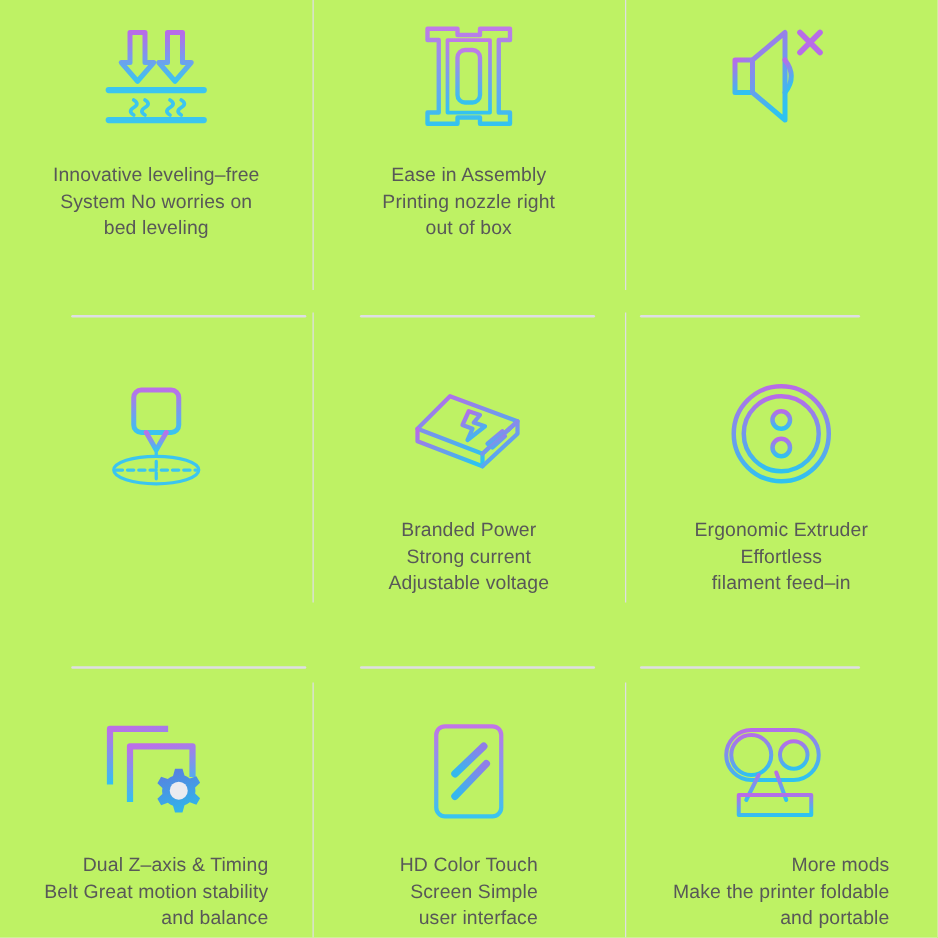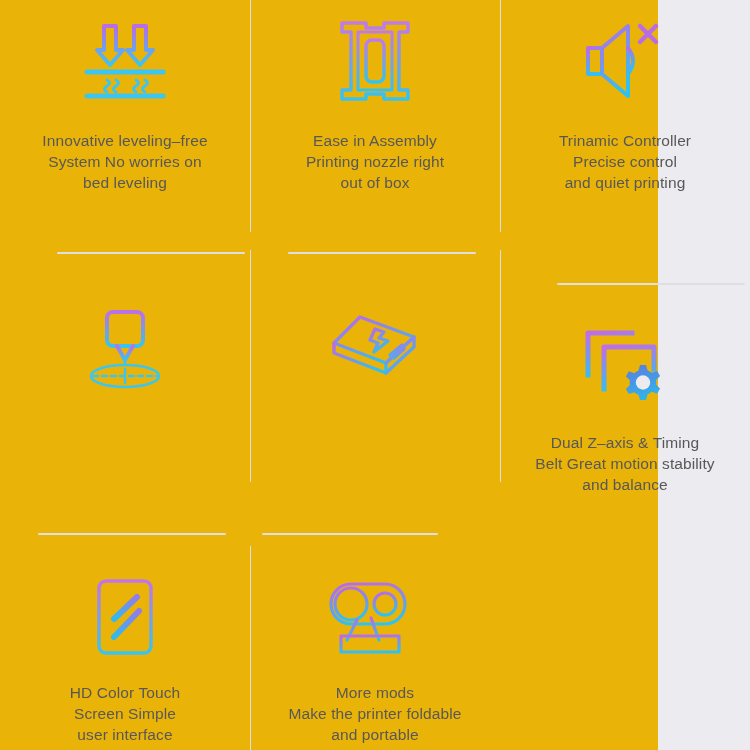--- a/index.html
+++ b/index.html
@@ -9,26 +9,26 @@
   }
   body {
     width: 750px;
     height: 750px;
     background: #ebebf0;
     font-family: "Liberation Sans", sans-serif;
     overflow: hidden;
   }
   .feature-grid {
     position: relative;
-    width: 658px;
+    width: 750px;
     height: 750px;
     display: grid;
     grid-template-columns: 250px 250px 250px;
     grid-template-rows: 250px 250px 250px;
-    background: #eab308;
+    background: #bef264;
   }
   .feature-cell {
     position: relative;
     box-sizing: border-box;
     display: flex;
     flex-direction: column;
     align-items: center;
     justify-content: flex-start;
     padding: 0;
   }
@@ -90,21 +90,21 @@
     text-align: center;
     color: #585858;
     font-size: 15.5px;
     line-height: 21px;
     letter-spacing: 0.1px;
     font-weight: 400;
     white-space: pre-line;
   }
   .row1 .feature-text { margin-top: 14px; }
   .row2 .feature-text { margin-top: 12px; }
-  .row3 .feature-text { margin-top: 10px; }
+  .row3 .feature-text { margin-top: 10px; text-align: right; }
 </style>
 </head>
 <body>
 
 <div class="feature-grid">
 
   <div class="feature-cell row1 vdiv-right">
     <div class="icon-wrap">
       <svg class="feature-icon" width="92" height="86" viewBox="0 0 92 86">
         <defs>
@@ -180,23 +180,20 @@
           <path d="M6 28 h14 v26 H6 z"></path>
           <path d="M20 28 L46 6 v70 L20 54 z"></path>
           <path d="M46 28 q10 13 0 26"></path>
         </g>
         <g stroke="#b86ce8" stroke-width="4.5" stroke-linecap="round">
           <line x1="58" y1="6" x2="74" y2="22"></line>
           <line x1="74" y1="6" x2="58" y2="22"></line>
         </g>
       </svg>
     </div>
-    <p class="feature-text">Trinamic Controller
-Precise control
-and quiet printing</p>
   </div>
 
   <div class="feature-cell row2 vdiv-right hdiv-top">
     <div class="icon-wrap">
       <svg class="feature-icon" width="92" height="86" viewBox="0 0 92 86">
         <defs>
           <linearGradient id="g4" x1="0.5" y1="0" x2="0.5" y2="1">
             <stop offset="0" stop-color="#bb70e8"></stop>
             <stop offset="1" stop-color="#39c4f0"></stop>
           </linearGradient>
@@ -232,22 +229,46 @@
         <g fill="none" stroke="url(#g5)" stroke-width="3.4" stroke-linejoin="round" stroke-linecap="round">
           <path d="M30 6 L84 26 L56 52 L4 32 z"></path>
           <path d="M4 32 v10 L56 62 v-10"></path>
           <path d="M56 52 L84 26 v10 L56 62"></path>
           <path d="M45 18 l9 3 -5 6 9 3 -14 11 4 -9 -8 -3 z"></path>
           <line x1="60" y1="44" x2="72" y2="34"></line>
           <line x1="64" y1="47" x2="74" y2="38"></line>
         </g>
       </svg>
     </div>
-  </div>
-
+    <p class="feature-text">Branded Power
+Strong current
+Adjustable voltage</p>
+  </div>
+
+  <div class="feature-cell row2 hdiv-top hdiv-right">
+    <div class="icon-wrap">
+      <svg class="feature-icon" width="84" height="84" viewBox="0 0 84 84">
+        <defs>
+          <linearGradient id="g6" x1="0.5" y1="0" x2="0.5" y2="1">
+            <stop offset="0" stop-color="#b86ce8"></stop>
+            <stop offset="1" stop-color="#2fc2f0"></stop>
+          </linearGradient>
+        </defs>
+        <g fill="none" stroke="url(#g6)" stroke-width="3.6">
+          <circle cx="42" cy="42" r="38"></circle>
+          <circle cx="42" cy="42" r="30"></circle>
+          <circle cx="42" cy="31" r="7"></circle>
+          <circle cx="42" cy="53" r="7"></circle>
+        </g>
+      </svg>
+    </div>
+    <p class="feature-text">Ergonomic Extruder
+Effortless
+filament feed–in</p>
+  </div>
 
   <div class="feature-cell row3 vdiv-right vdiv-short hdiv-top hdiv-r3">
     <div class="icon-wrap">
       <svg class="feature-icon" width="86" height="80" viewBox="0 0 86 80">
         <defs>
           <linearGradient id="g7" x1="0.2" y1="0" x2="0.4" y2="1">
             <stop offset="0" stop-color="#bb70e8"></stop>
             <stop offset="1" stop-color="#2fc2f0"></stop>
           </linearGradient>
           <linearGradient id="g7b" x1="0.3" y1="0" x2="0.6" y2="1">

